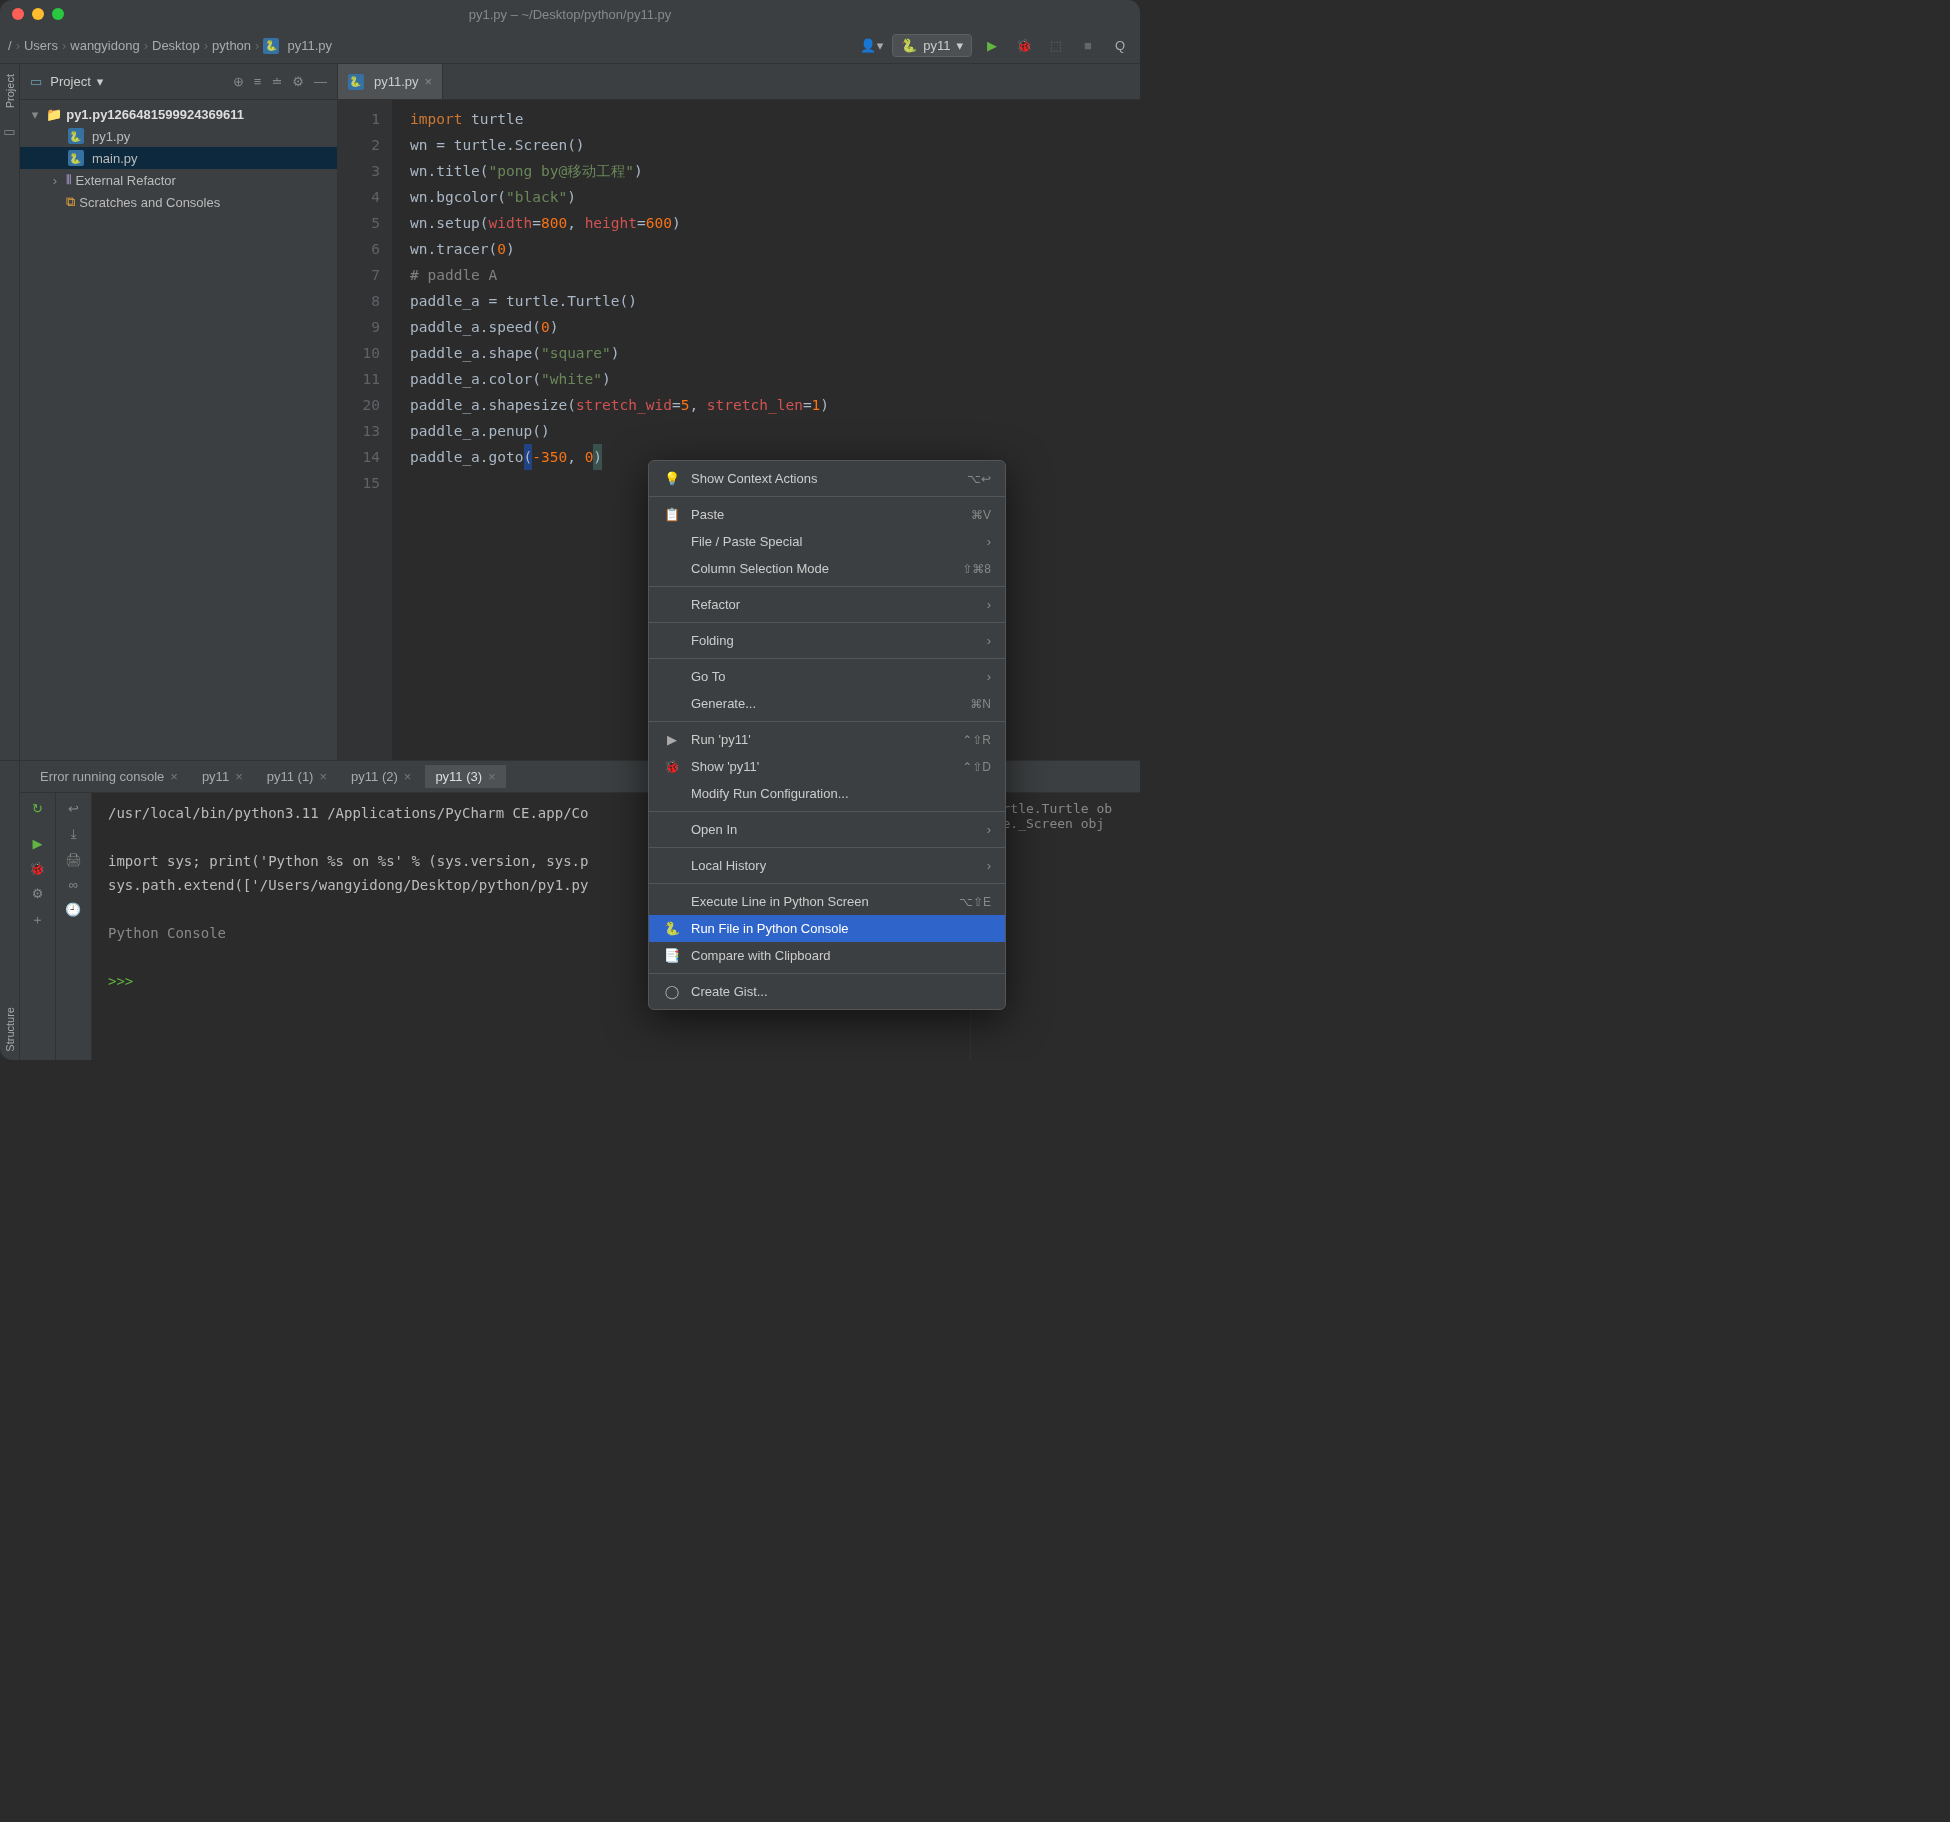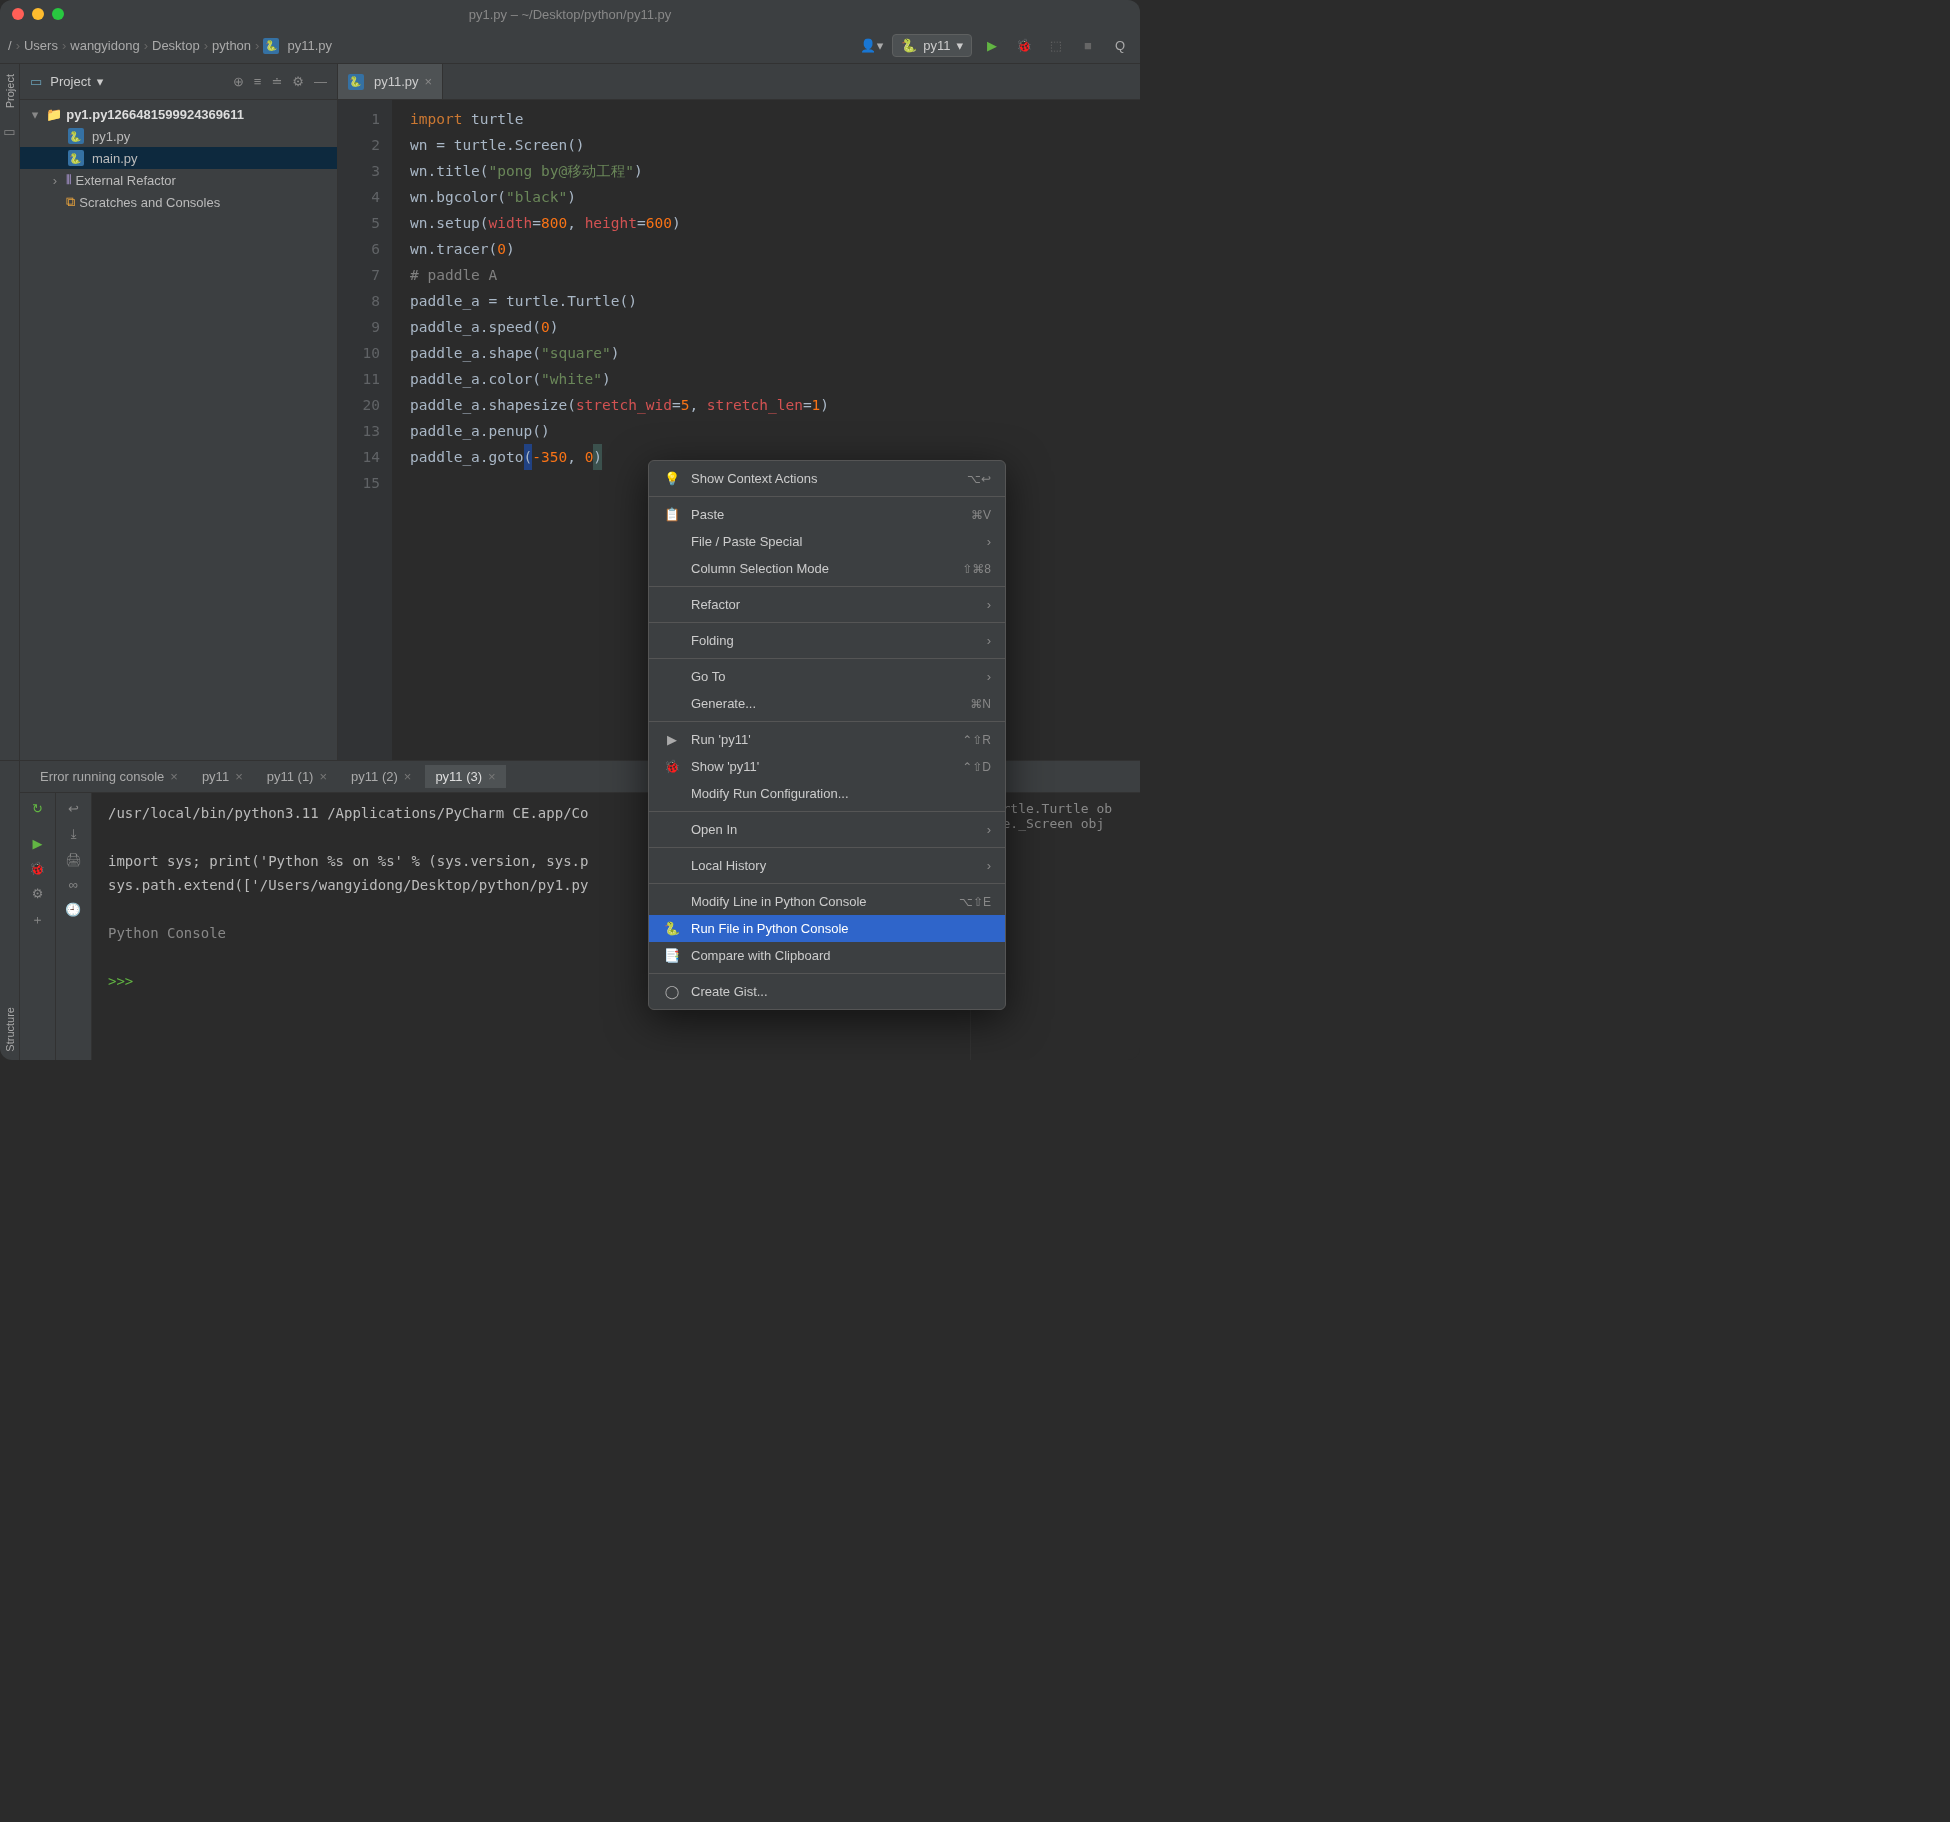--- a/index.html
+++ b/index.html
@@ -395,21 +395,21 @@
     </div>
     <div class="menu-sep"></div>
     <div class="menu-item">
       <span class="menu-icon"></span>
       <span class="menu-label">Local History</span>
       <span class="chev">›</span>
     </div>
     <div class="menu-sep"></div>
     <div class="menu-item">
       <span class="menu-icon"></span>
-      <span class="menu-label">Modify Line in Python Console</span>
+      <span class="menu-label">Execute Line in Python Screen</span>
       <span class="menu-shortcut">⌥⇧E</span>
     </div>
     <div class="menu-item highlighted">
       <span class="menu-icon">🐍</span>
       <span class="menu-label">Run File in Python Console</span>
     </div>
     <div class="menu-item">
       <span class="menu-icon">📑</span>
       <span class="menu-label">Compare with Clipboard</span>
     </div>

